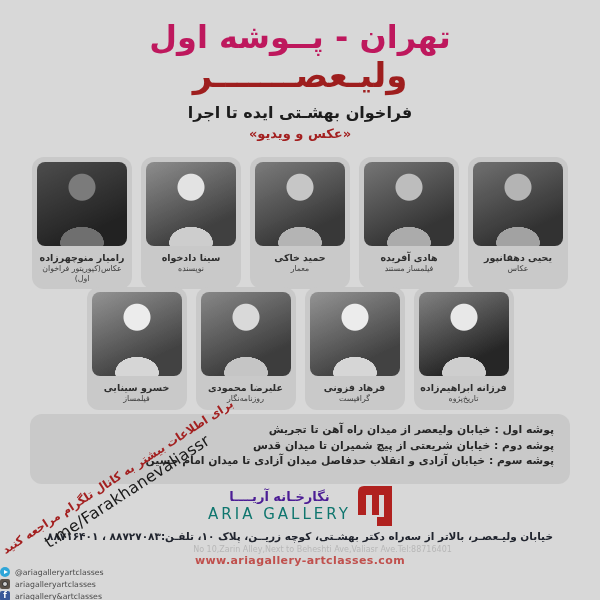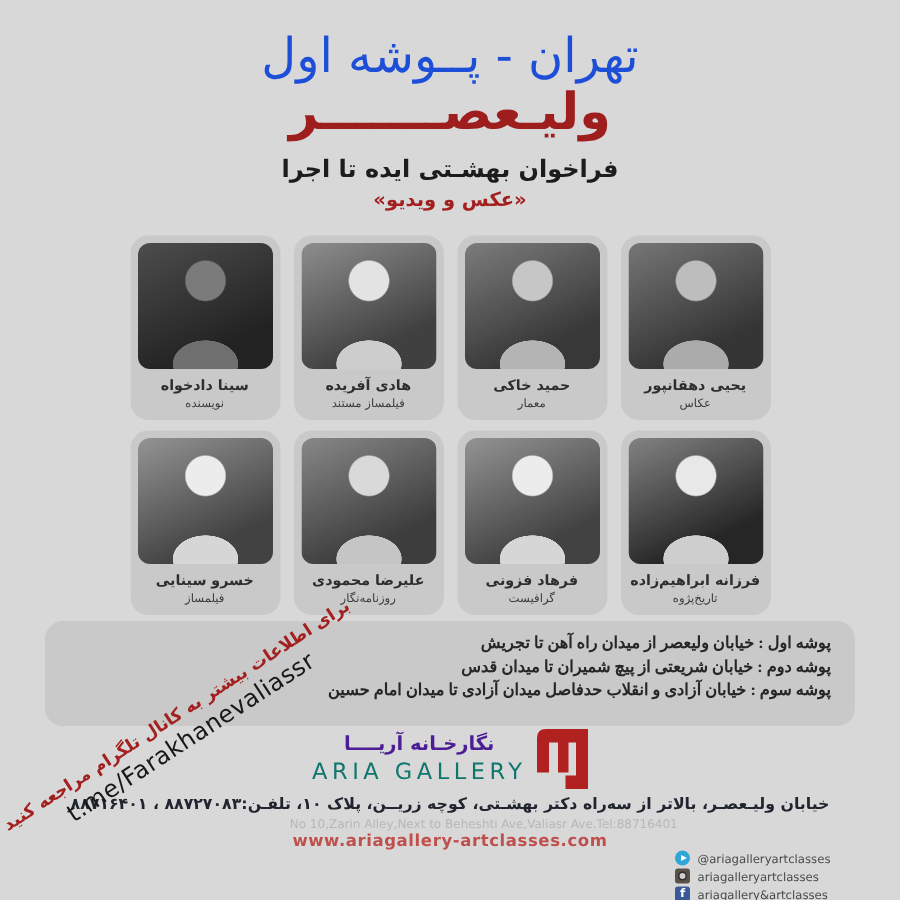--- a/index.html
+++ b/index.html
@@ -1,21 +1,21 @@
 <!DOCTYPE html>
 <html lang="fa"><head>
 <meta charset="utf-8">
 <style>
   html,body{margin:0;padding:0;}
   body{font-family:"DejaVu Sans",sans-serif;background:#888;}
   .poster{position:relative;width:600px;height:600px;margin:0 auto;background:#d8d8d8;overflow:hidden;}
 
   
   .header{position:absolute;top:0;left:0;right:0;text-align:center;direction:rtl;}
-  .title1{margin-top:20px;font-size:32px;font-weight:normal;color:#1d4ed8;line-height:1.1;}
+  .title1{margin-top:20px;font-size:32px;font-weight:bold;color:#be185d;line-height:1.1;}
   .title2{margin-top:2px;font-size:34px;font-weight:bold;color:#9e1e1e;line-height:1.1;}
   .subtitle{margin-top:8px;font-size:16px;font-weight:bold;color:#1c1c1c;}
   .tagline{margin-top:4px;font-size:13px;font-weight:bold;color:#a32020;}
 
   
   .row{position:absolute;left:28px;right:28px;display:flex;gap:9px;justify-content:center;}
   .row1{top:157px;}
   .row2{top:287px;}
   .person-card{width:100px;box-sizing:border-box;background:#c9c9c9;border-radius:12px;padding:5px 4px 6px;}
   .photo{width:90px;height:84px;margin:0 auto;border-radius:8px;
@@ -30,21 +30,21 @@
   .row2 .person-card:nth-child(1) .photo{filter:brightness(1.25);}
   .row2 .person-card:nth-child(2) .photo{filter:brightness(1.15);}
   .row2 .person-card:nth-child(3) .photo{filter:brightness(1.25);}
   .row2 .person-card:nth-child(4) .photo{filter:brightness(1.1) contrast(1.3);}
   .row2 .person-card:nth-child(5) .photo{filter:brightness(.5);}
   .person-name{margin-top:6px;font-size:9.5px;font-weight:bold;color:#2e2e2e;text-align:center;direction:rtl;line-height:1.2;}
   .person-role{margin-top:1px;font-size:7.8px;color:#3c3c3c;text-align:center;direction:rtl;line-height:1.2;}
 
   
   .info-box{position:absolute;left:30px;right:30px;top:414px;height:70px;background:#c9c9c9;border-radius:12px;
-    box-sizing:border-box;padding:8px 16px;direction:rtl;text-align:right;z-index:1;font-family:Liberation Serif, serif;}
+    box-sizing:border-box;padding:8px 16px;direction:rtl;text-align:right;z-index:1;}
   .info-line{font-size:10.8px;font-weight:bold;color:#262626;line-height:1.45;}
 
   
   .diagonal{position:absolute;left:-22px;top:468px;width:290px;transform:rotate(-33deg);text-align:center;z-index:5;}
   .diag-fa{font-size:11.5px;font-weight:bold;color:#a32020;direction:rtl;}
   .diag-url{margin-top:1px;font-size:16px;color:#181818;letter-spacing:.3px;}
 
   
   .logo-block{position:absolute;top:486px;left:0;right:0;display:flex;justify-content:center;align-items:center;gap:7px;}
   .logo-text{text-align:center;}
@@ -52,21 +52,21 @@
   .logo-en{font-size:15px;color:#0f766e;letter-spacing:3px;margin-top:1px;}
   .logo-mark{width:34px;height:40px;display:block;}
 
   
   .address-fa{position:absolute;top:530px;left:0;right:0;text-align:center;direction:rtl;
     font-size:10.5px;font-weight:bold;color:#20242e;}
   .address-en{position:absolute;top:545px;left:0;right:0;text-align:center;font-size:8px;color:#b7b7b7;margin-left:45px;}
   .website{position:absolute;top:554px;left:0;right:0;text-align:center;font-size:11px;font-weight:bold;color:#c0504d;letter-spacing:.4px;}
 
   
-  .social{position:absolute;top:567px;left:0;right:0;display:flex;flex-direction:column;align-items:flex-end;gap:2px;padding-left:40px;}
+  .social{position:absolute;top:567px;left:0;right:0;display:flex;flex-direction:column;align-items:flex-start;gap:2px;}
   .social-row{width:150px;display:flex;align-items:center;gap:5px;}
   .social-icon{width:10px;height:10px;flex:0 0 auto;display:flex;align-items:center;justify-content:center;}
   .icon-telegram{border-radius:50%;background:#2fa6d8;}
   .icon-telegram .plane{width:0;height:0;border-left:4px solid #fff;border-top:2.5px solid transparent;border-bottom:2.5px solid transparent;margin-left:2px;}
   .icon-instagram{border-radius:2px;background:#5a5148;position:relative;}
   .icon-instagram .lens{width:4px;height:4px;border-radius:50%;background:#cfcfcf;border:1px solid #2c2c2c;}
   .icon-facebook{border-radius:2px;background:#3b5998;color:#fff;font-size:8px;font-weight:bold;line-height:10px;}
   .social-handle{font-size:7.8px;color:#4a4a4a;}
 </style>
 </head>
@@ -77,32 +77,37 @@
   <div class="header">
     <div class="title1">تهران - پــوشه اول</div>
     <div class="title2">ولیـعصـــــــر</div>
     <div class="subtitle">فراخوان بهشـتی ایده تا اجرا</div>
     <div class="tagline">«عکس و ویدیو»</div>
   </div>
 
   <div class="row row1">
     <div class="person-card">
       <div class="photo"></div>
+      <div class="person-name">رامیار منوچهرزاده</div>
+      <div class="person-role">عکاس(کیوریتور فراخوان اول)</div>
+    </div>
+    <div class="person-card">
+      <div class="photo"></div>
       <div class="person-name">سینا دادخواه</div>
       <div class="person-role">نویسنده</div>
     </div>
     <div class="person-card">
       <div class="photo"></div>
-      <div class="person-name">هادی آفریده</div>
-      <div class="person-role">فیلمساز مستند</div>
+      <div class="person-name">حمید خاکی</div>
+      <div class="person-role">معمار</div>
     </div>
     <div class="person-card">
       <div class="photo"></div>
-      <div class="person-name">حمید خاکی</div>
-      <div class="person-role">معمار</div>
+      <div class="person-name">هادی آفریده</div>
+      <div class="person-role">فیلمساز مستند</div>
     </div>
     <div class="person-card">
       <div class="photo"></div>
       <div class="person-name">یحیی دهقانپور</div>
       <div class="person-role">عکاس</div>
     </div>
   </div>
 
   <div class="row row2">
     <div class="person-card">

